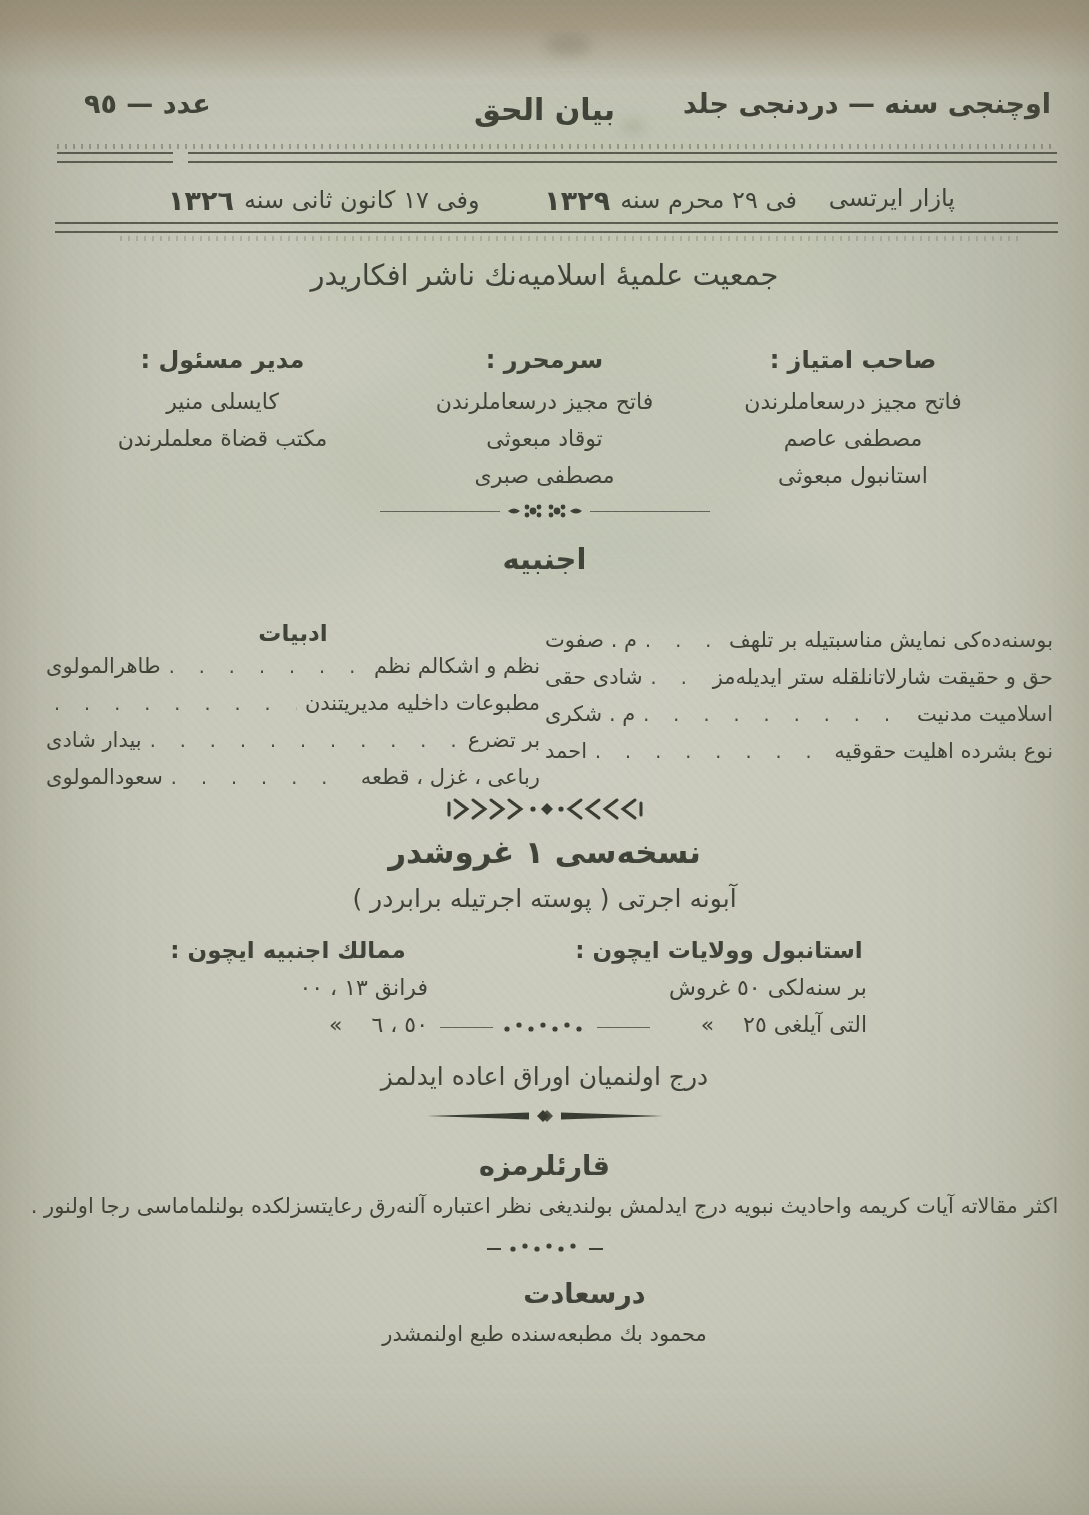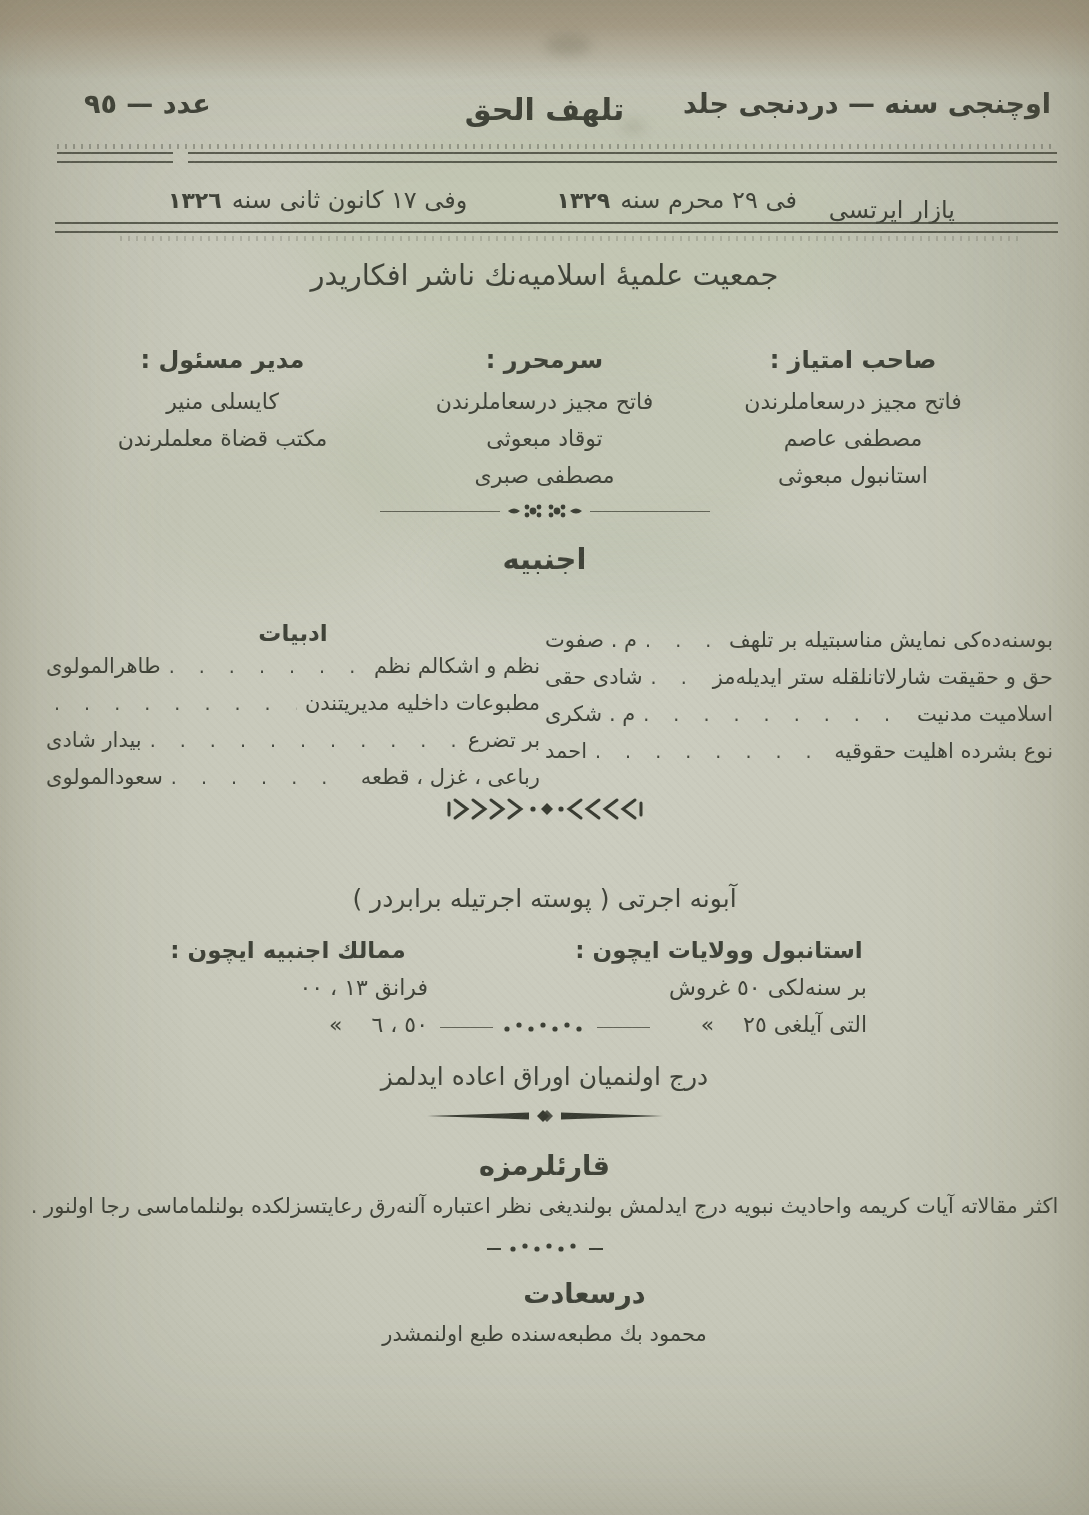--- a/index.html
+++ b/index.html
@@ -23,26 +23,26 @@
   .blob{position:absolute;border-radius:50%;filter:blur(22px);pointer-events:none;}
   .stain{position:absolute;border-radius:50%;filter:blur(6px);pointer-events:none;}
   
   .rule{position:absolute;height:7px;border-top:2px solid rgba(72,74,62,.85);border-bottom:2px solid rgba(72,74,62,.85);}
   .fringe{position:absolute;height:5px;opacity:.45;
     background:repeating-linear-gradient(90deg,#5a5c50 0 2px, transparent 2px 8px);}
   
   .volume{top:88px;right:38px;font-size:27px;font-weight:bold;}
   .jtitle{top:92px;font-size:30px;font-weight:bold;}
   .issue{top:88px;left:84px;font-size:27px;font-weight:bold;}
-  .weekday{top:196px;right:134px;font-size:24px;}
+  .weekday{top:184px;right:134px;font-size:24px;}
   .dategroup{display:flex;align-items:center;gap:10px;}
   .hijri{top:176px;right:292px;}
   .rumi{top:176px;left:168px;}
   .dpre{font-size:24px;line-height:48px;}
-  .dyear{font-size:22px;font-weight:bold;}
+  .dyear{font-size:27px;font-weight:bold;}
   .publisher{top:258px;font-size:29px;}
   
   .staff-col{position:absolute;top:346px;text-align:center;}
   .staff-imtiyaz{right:102px;width:268px;}
   .staff-editor{left:50%;transform:translateX(-50%);width:268px;}
   .staff-manager{left:100px;width:245px;}
   .staff-head{font-size:24px;margin-bottom:9px;font-weight:bold;}
   .staff-line{font-size:22px;line-height:37px;}
   
   .div-flex{position:absolute;display:flex;align-items:center;}
@@ -82,21 +82,21 @@
   <div class="blob" style="left:300px;top:110px;width:560px;height:240px;background:rgba(172,186,152,.22);"></div>
   <div class="blob" style="left:330px;top:330px;width:470px;height:230px;background:rgba(168,180,150,.20);"></div>
   <div class="blob" style="left:120px;top:420px;width:300px;height:180px;background:rgba(168,180,150,.14);"></div>
   <div class="blob" style="left:430px;top:530px;width:420px;height:100px;background:rgba(162,173,146,.17);"></div>
   <div class="blob" style="left:840px;top:130px;width:210px;height:300px;background:rgba(150,156,134,.14);"></div>
   <div class="topband"></div>
   <div class="stain" style="left:545px;top:34px;width:46px;height:22px;background:rgba(90,85,70,.22);"></div>
   <div class="stain" style="left:620px;top:120px;width:26px;height:14px;background:rgba(90,85,70,.15);"></div>
 
   <div class="abs volume">اوچنجى سنه — دردنجى جلد</div>
-  <div class="centered jtitle">تلهف الحق</div>
+  <div class="centered jtitle">بيان الحق</div>
   <div class="abs issue">عدد — ٩٥</div>
 
   <div class="fringe" style="top:144px;left:57px;width:1000px;"></div>
   <div class="rule" style="top:152px;left:57px;width:116px;"></div>
   <div class="rule" style="top:152px;left:188px;width:869px;"></div>
 
   <div class="abs weekday">پازار ايرتسى</div>
   <div class="abs hijri dategroup">
     <span class="dpre">فى ٢٩ محرم سنه</span>
     <span class="dyear">١٣٢٩</span>
@@ -214,20 +214,21 @@
           <line x1="196" y1="7" x2="196" y2="19"></line>
       </g>
       <g fill="#383b31">
         <path d="M96 13 l6 -6 l6 6 l-6 6z"></path>
           <circle cx="88" cy="13" r="2.6"></circle>
           <circle cx="116" cy="13" r="2.6"></circle>
       </g>
     </svg>
   </div>
 
+  <div class="centered copyprice">نسخه‌سى ١ غروشدر</div>
   <div class="centered subnote">آبونه اجرتى ( پوسته اجرتيله برابردر )</div>
 
   <div class="price-col price-domestic">
     <div class="price-head">استانبول وولايات ايچون :</div>
     <div class="price-line">بر سنه‌لكى ٥٠ غروش</div>
     <div class="price-line">التى آيلغى ٢٥  »</div>
   </div>
   <div class="price-col price-foreign">
     <div class="price-head">ممالك اجنبيه ايچون :</div>
     <div class="price-line">فرانق ١٣ ، ٠٠</div>

